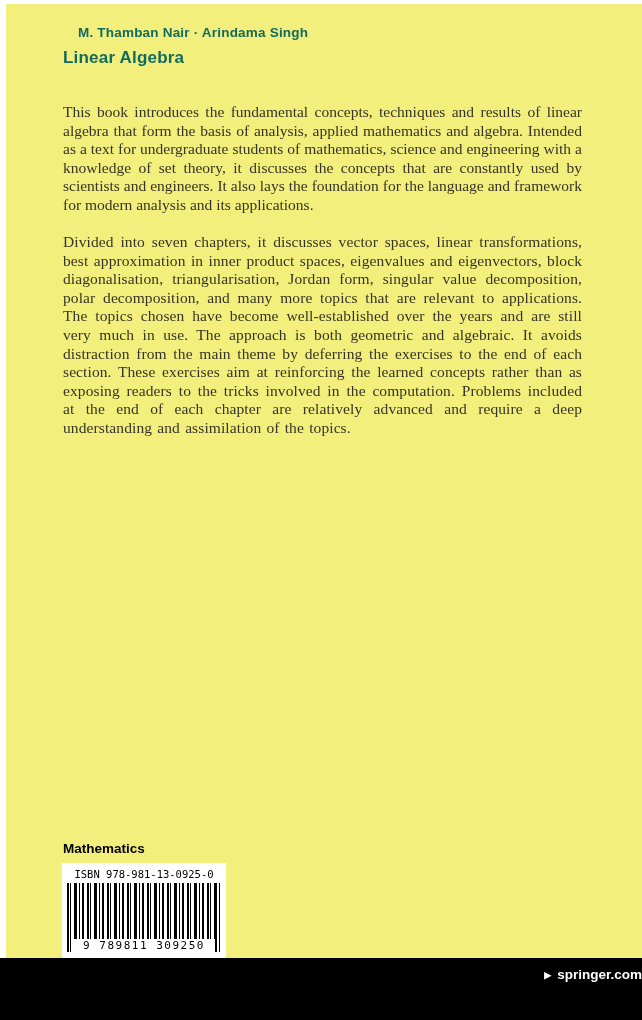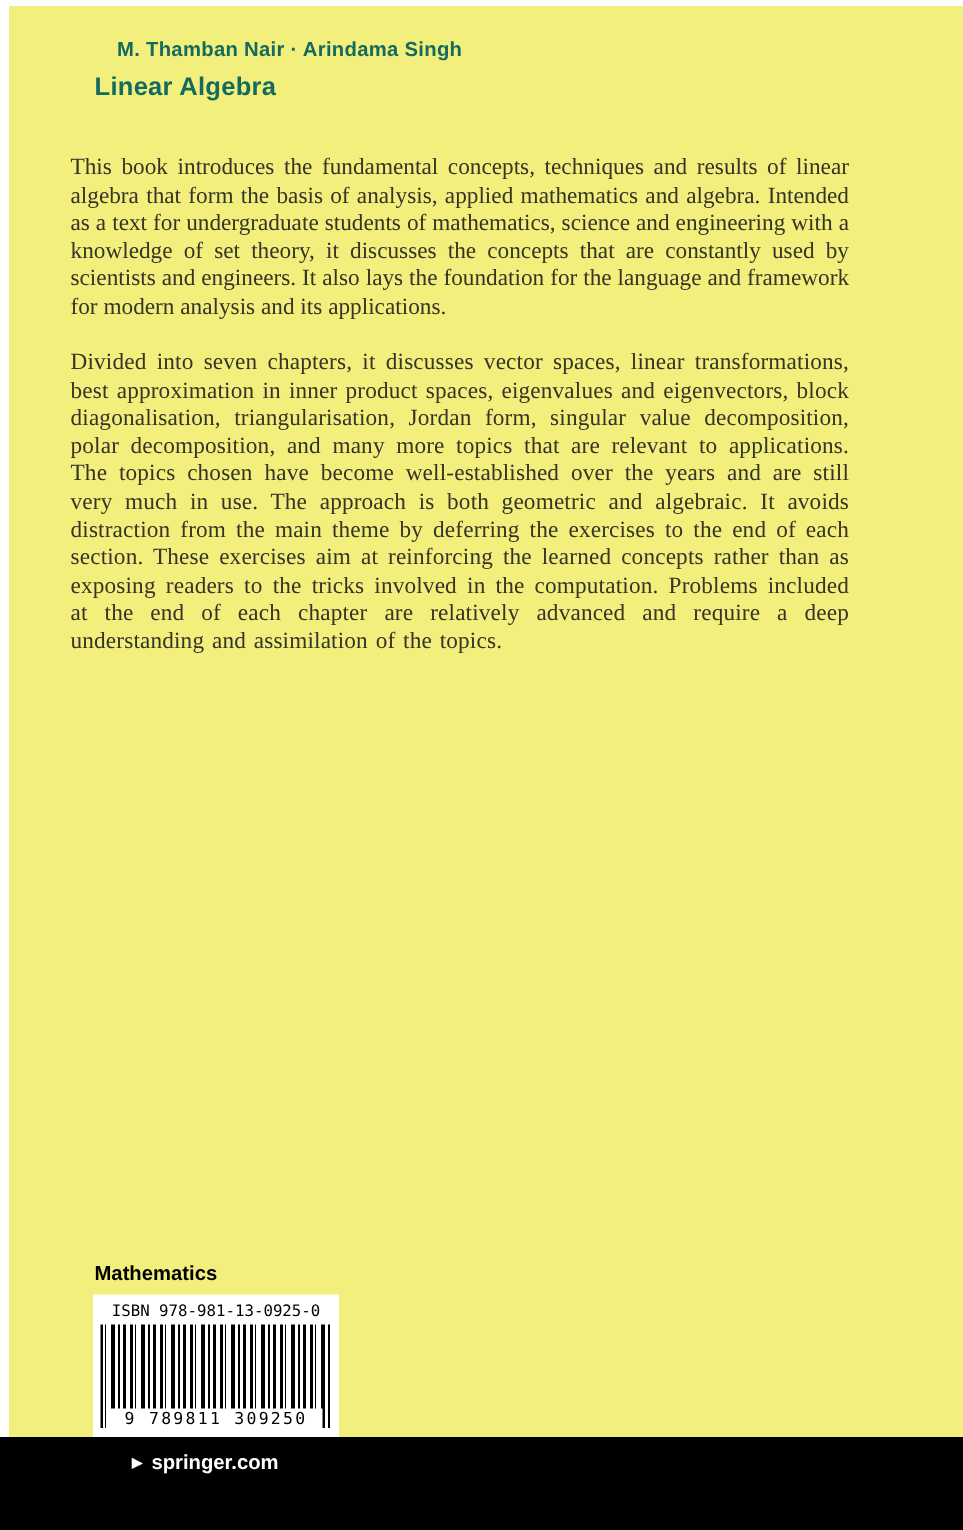--- a/index.html
+++ b/index.html
@@ -34,21 +34,21 @@
     left: 57px; top: 44px;
     margin: 0;
     font-size: 17px;
     font-weight: bold;
     color: var(--accent-teal, #136a5e);
     letter-spacing: 0.2px;
   }
 
   .desc {
     position: absolute;
-    left: 41px;
+    left: 57px;
     width: 519px;
     margin: 0;
     text-align: justify;
     font-family: "Liberation Serif", serif;
     font-size: 15.5px;
     line-height: 18.6px;
     color: var(--body-text, #363327);
   }
   .p1 { top: 99px; }
   .p2 { top: 229px; word-spacing: 1.2px; letter-spacing: 0.1px; }
@@ -106,20 +106,21 @@
   .footer {
     position: absolute;
     left: 0; right: 0; bottom: 0;
     height: 62px;
     background: var(--footer-bg, #000000);
     color: var(--footer-text, #ffffff);
     box-sizing: border-box;
     padding: 9px 0 0 88px;
     font-size: 13.5px;
     font-weight: bold;
+    text-align: right;
   }
 
   .footer .arrow {
     display: inline-block;
     font-size: 9px;
     margin-right: 6px;
     transform: translateY(-1px);
   }
 </style>
 </head>

